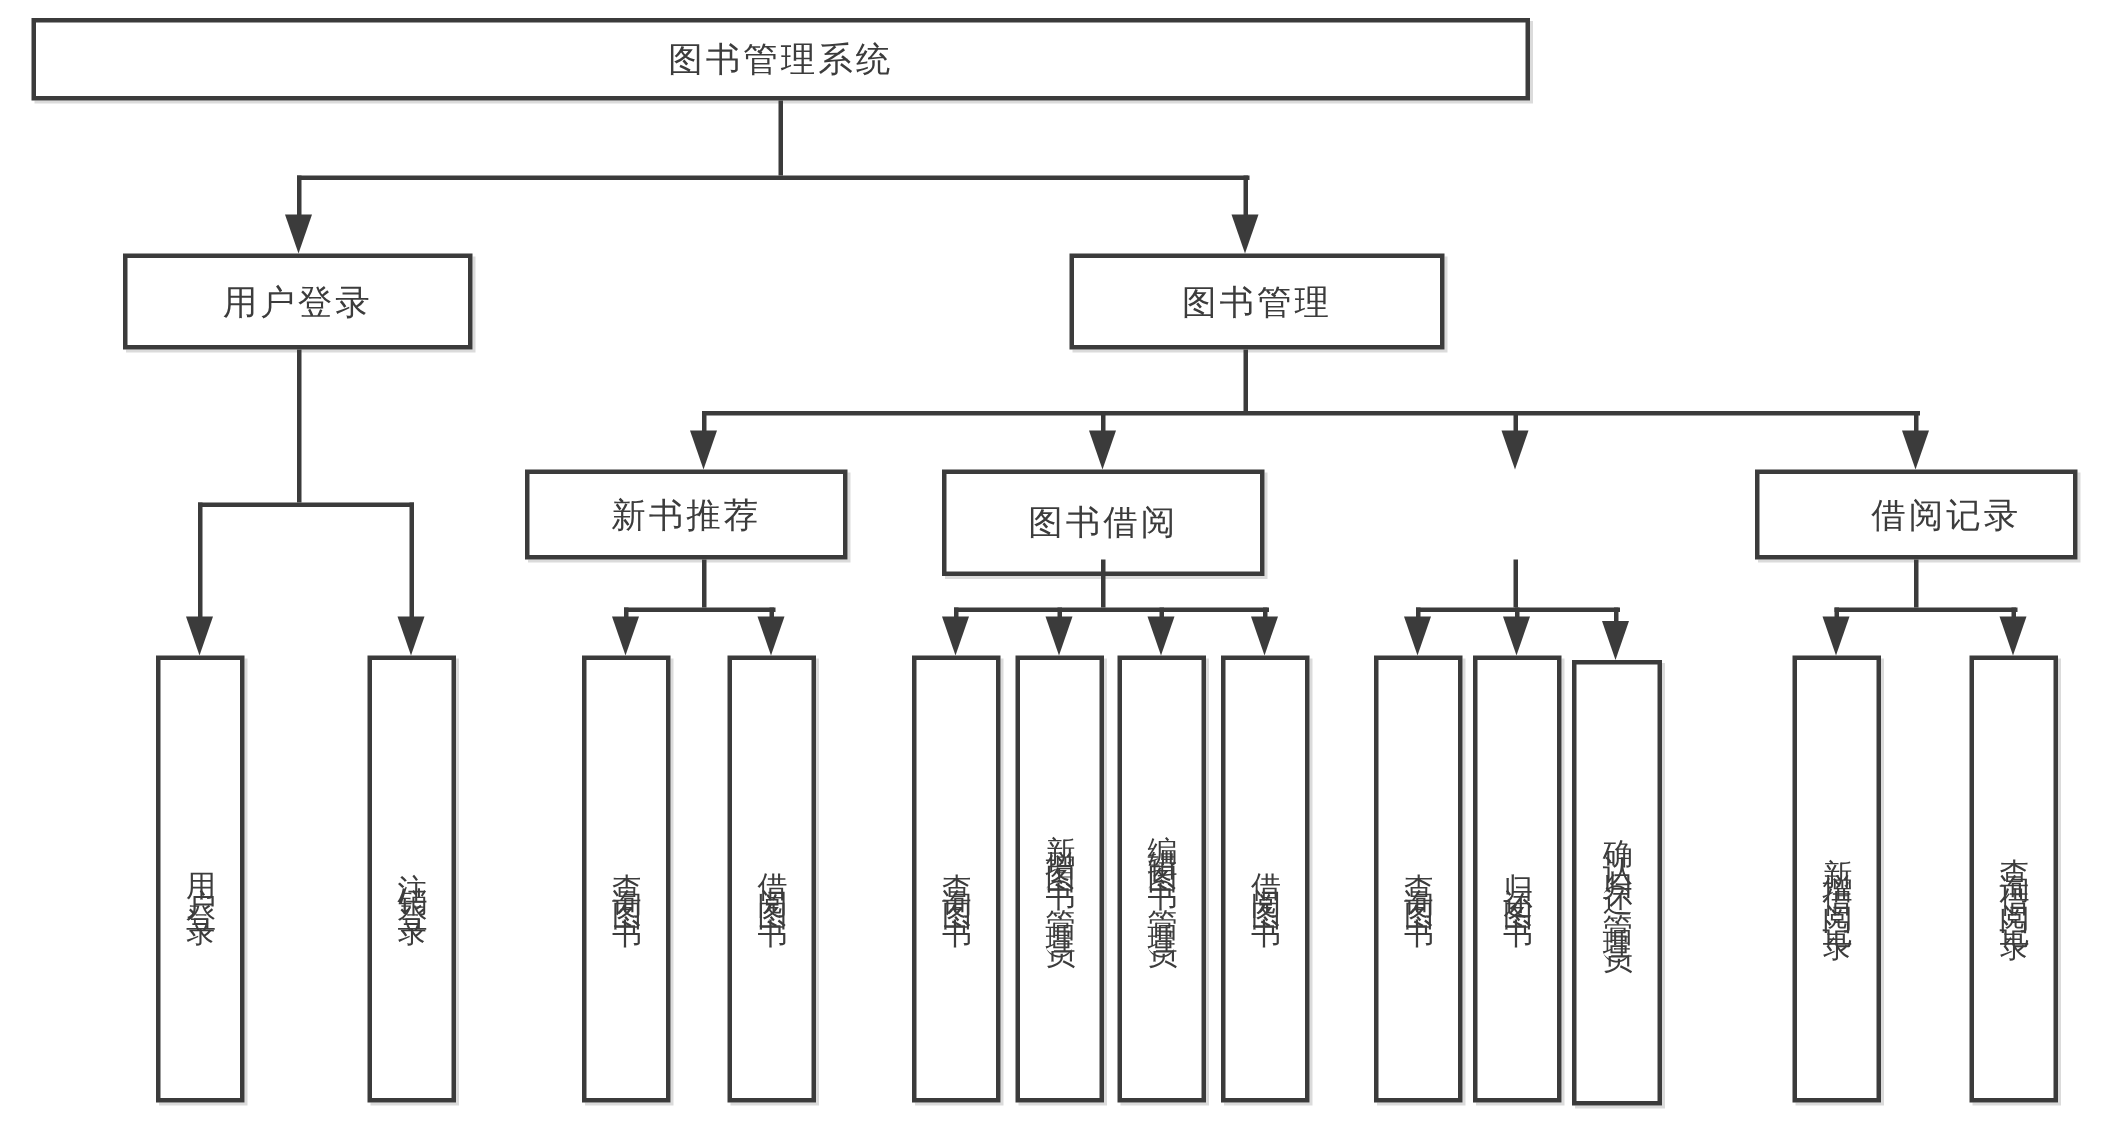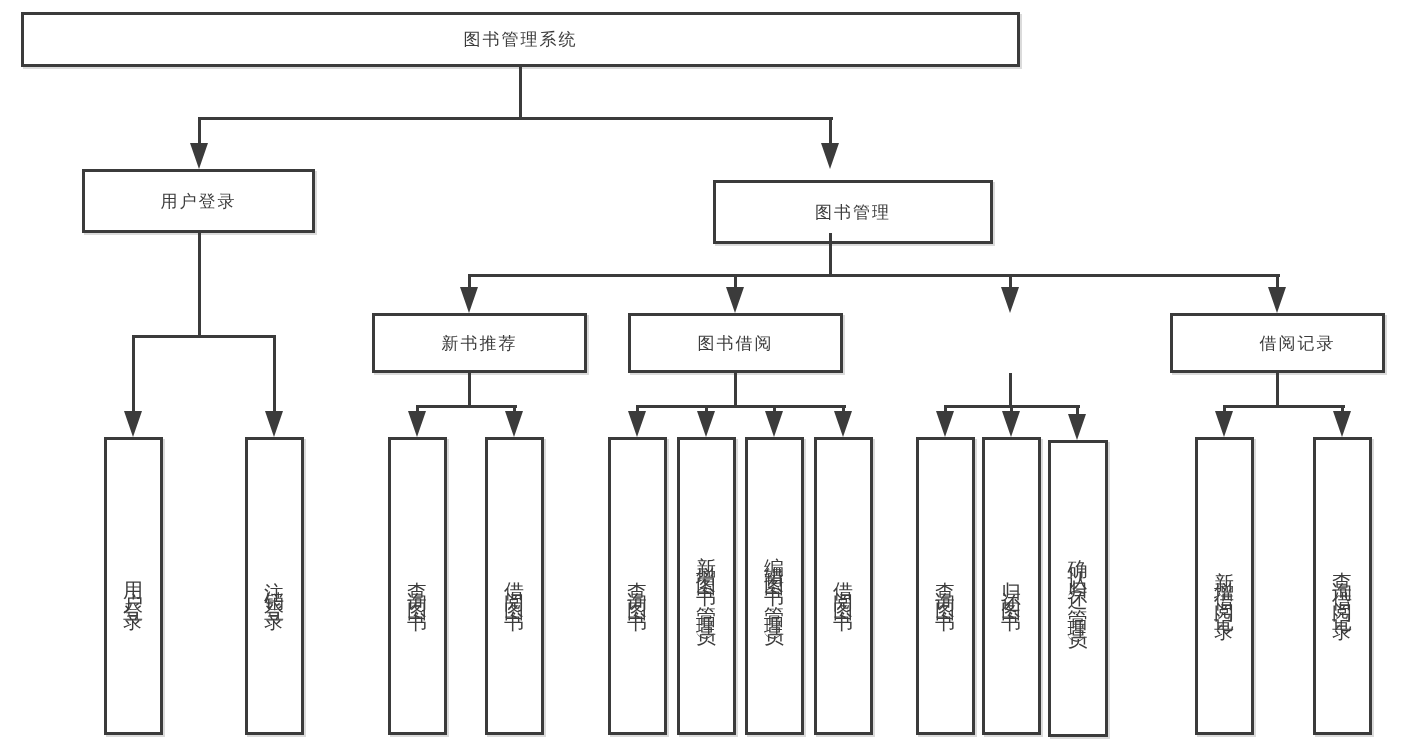--- a/index.html
+++ b/index.html
@@ -19,21 +19,21 @@
   }
   .box{
     position:absolute;
     box-sizing:border-box;
     border:3px solid var(--line);
     background:var(--bg);
     display:flex;align-items:center;justify-content:center;
     box-shadow:2px 2px 0 rgba(176,176,176,0.45);
   }
   .hbox span{
-    font-size:17px;
+    font-size:23px;
     letter-spacing:2px;
     white-space:nowrap;
   }
   .vbox span{
     writing-mode:vertical-rl;
     text-orientation:mixed;
     font-size:20px;
     letter-spacing:10px;
     line-height:1;
   }
@@ -63,28 +63,28 @@
 
 <div id="stage">
 
   <div class="box hbox" style="left:21px;top:12px;width:999px;height:55px;">
     <span>图书管理系统</span>
   </div>
 
   <div class="box hbox" style="left:82px;top:169px;width:233px;height:64px;">
     <span>用户登录</span>
   </div>
-  <div class="box hbox" style="left:713px;top:169px;width:280px;height:64px;margin-top:11px;">
+  <div class="box hbox" style="left:713px;top:169px;width:250px;height:64px;">
     <span>图书管理</span>
   </div>
 
-  <div class="box hbox" style="left:372px;top:313px;width:215px;height:60px;">
+  <div class="box hbox" style="left:350px;top:313px;width:215px;height:60px;">
     <span>新书推荐</span>
   </div>
-  <div class="box hbox" style="left:628px;top:313px;width:215px;height:60px;">
+  <div class="box hbox" style="left:628px;top:313px;width:215px;height:71px;">
     <span>图书借阅</span>
   </div>
   <div class="box hbox" style="left:1170px;top:313px;width:215px;height:60px;padding-left:40px;">
     <span>借阅记录</span>
   </div>
 
   <div class="box vbox" style="left:104px;top:437px;width:59px;height:298px;">
     <span>用户登录</span>
   </div>
   <div class="box vbox" style="left:245px;top:437px;width:59px;height:298px;">

